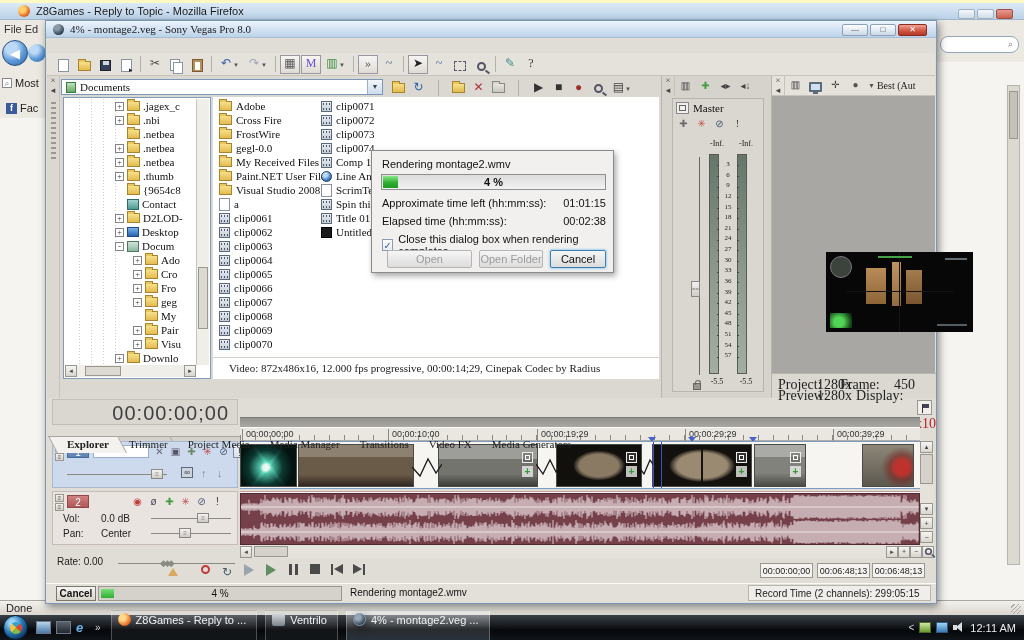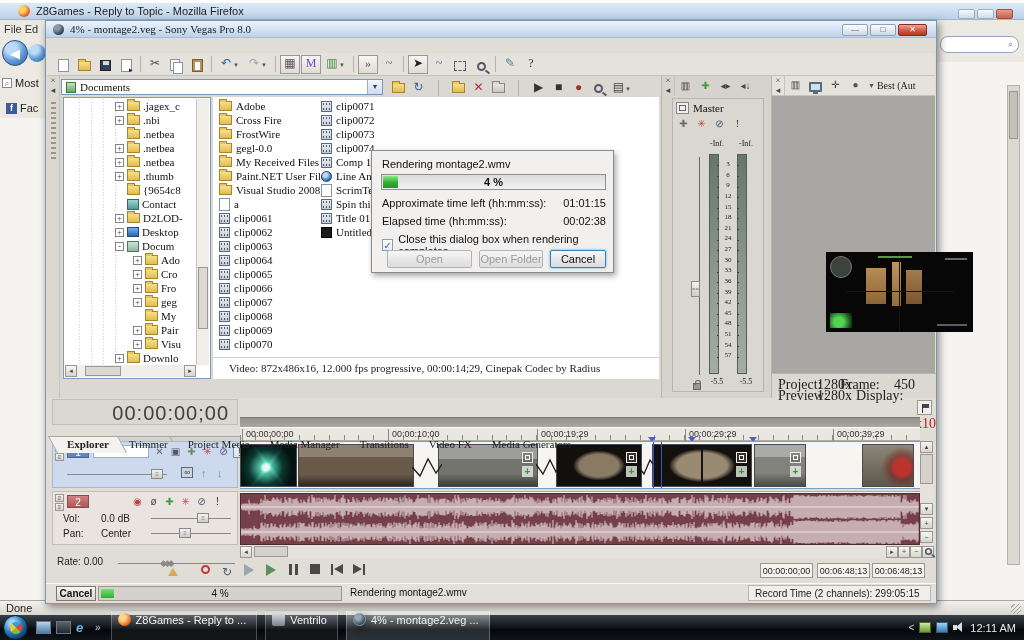--- a/index.html
+++ b/index.html
@@ -1,18 +1,18 @@
 <!DOCTYPE html>
 <html><head>
 <meta charset="utf-8">
 <style>
   * { margin:0; padding:0; box-sizing:border-box; }
   html,body { background:#222; }
   body { font-family:"Liberation Sans","DejaVu Sans",sans-serif; }
-  .screen { position:relative; width:1024px; height:640px; overflow:hidden; background:#ffffff; }
+  .screen { position:relative; width:1024px; height:640px; overflow:hidden; background:#fef9c3; }
   .ab { position:absolute; }
   .txt { white-space:nowrap; }
 
   
   .ff-titlebar { left:0; top:3px; width:1024px; height:17px;
     background:linear-gradient(#dceaf7,#bcd2e8); border-bottom:1px solid #9fb6cd;
     display:flex; align-items:center; font-size:11px; color:#1b1b1b; }
   .ff-icon { width:12px; height:12px; margin:0 6px 0 18px; border-radius:50%;
     background:radial-gradient(circle at 35% 35%, #ffcf6b 0 30%, #e8702a 60%, #b44a14); }
   .ff-winbtn { width:17px; height:10px; border:1px solid #9fb0c0; background:linear-gradient(#f4f8fb,#cfdce8); border-radius:2px; }

